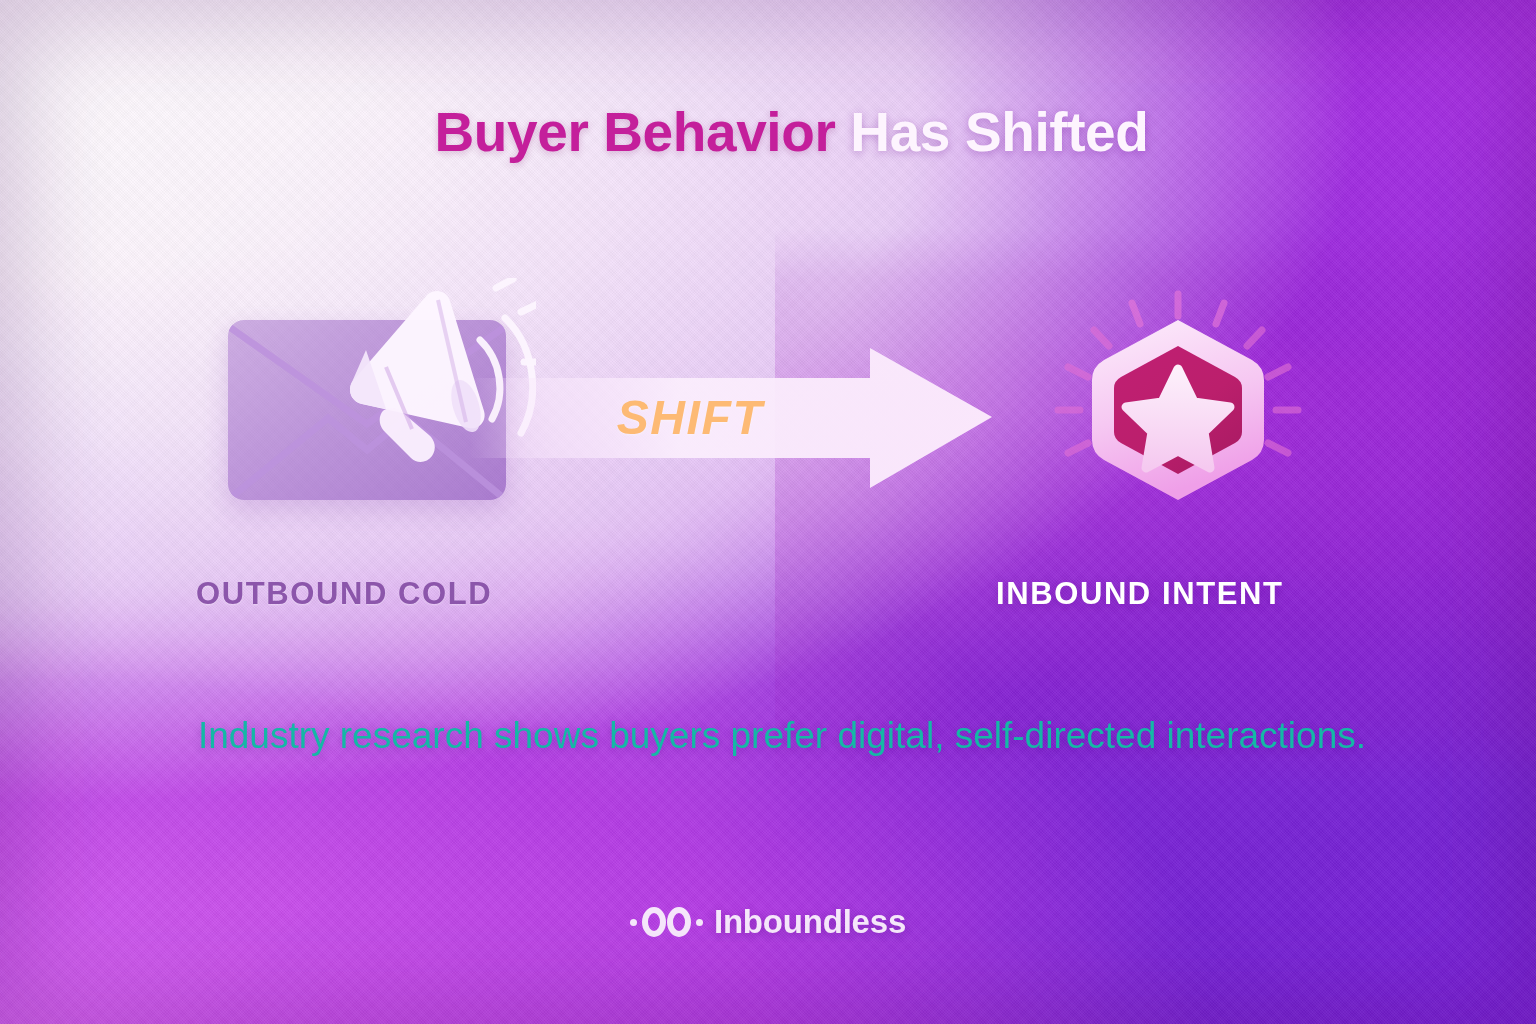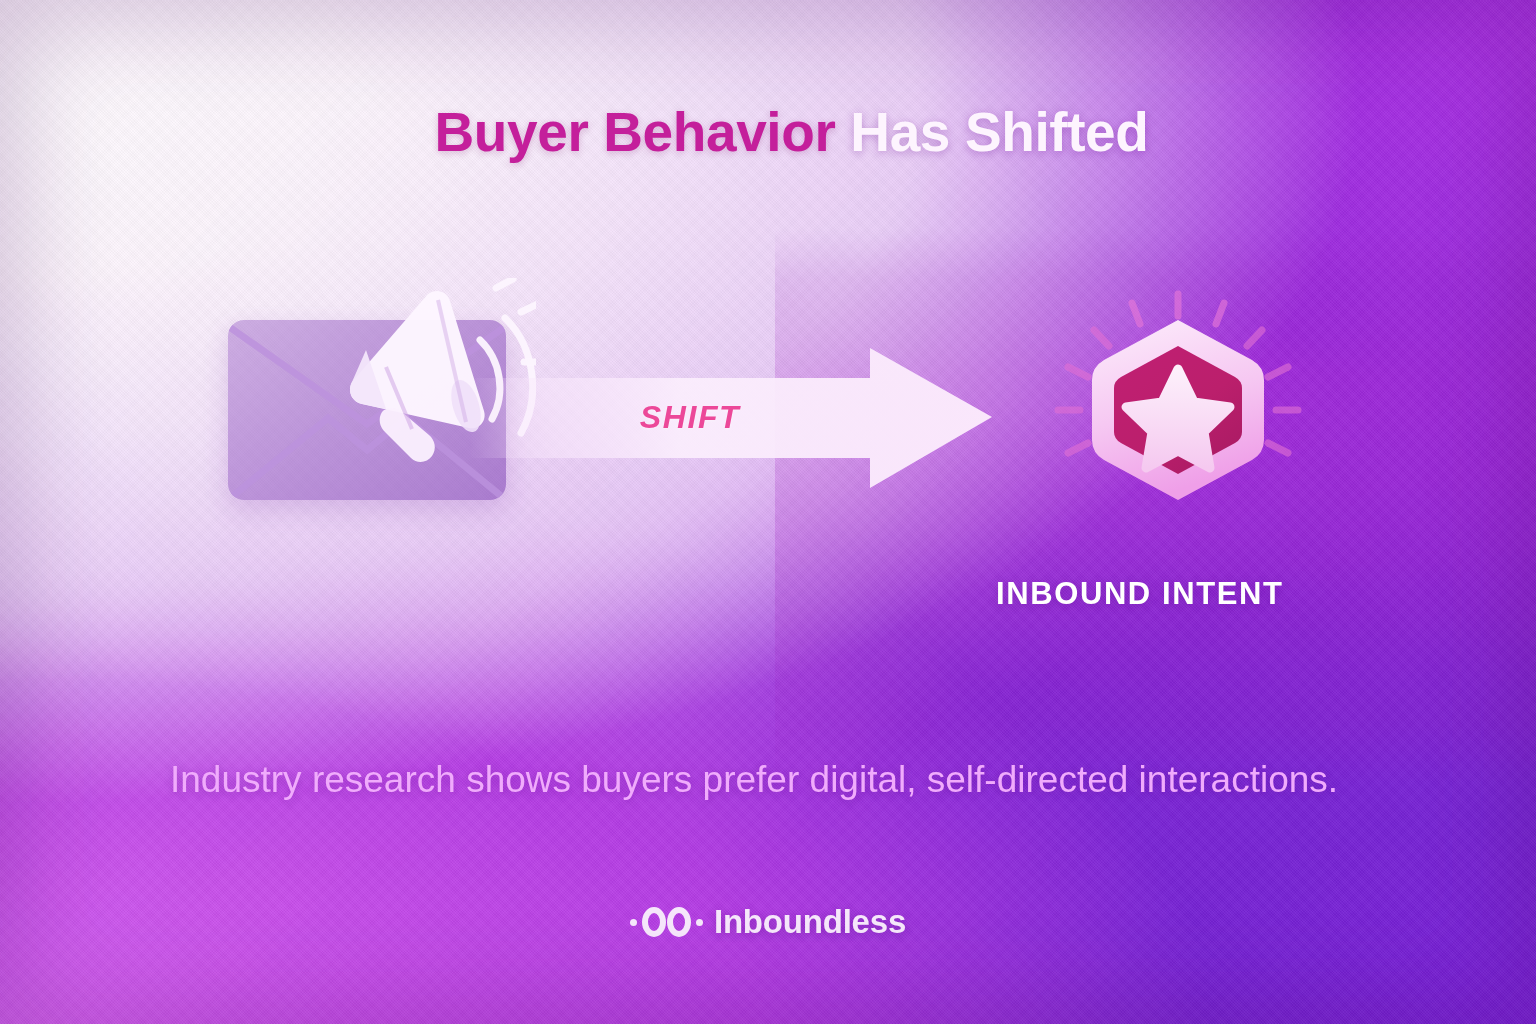--- a/index.html
+++ b/index.html
@@ -103,50 +103,50 @@
   
   .badge-wrap { position: absolute; left: 1028px; top: 30px; width: 300px; height: 260px; }
 
   
   .arrow { position: absolute; left: 470px; top: 340px; width: 530px; height: 155px; }
   .shift-label {
     position: absolute;
     left: 470px; top: 340px;
     width: 440px; height: 155px;
     display: flex; align-items: center; justify-content: center;
-    font-size: 32px;
+    font-size: 48px;
     font-weight: 700;
     font-style: italic;
     letter-spacing: 1.6px;
-    color: #ec4899;
+    color: #fdba74;
     text-shadow: 0 1px 3px rgba(255,255,255,0.4);
   }
 
   
   .cap {
     position: absolute;
     top: 576px;
     font-size: 31px;
     font-weight: 700;
     letter-spacing: 1.6px;
     white-space: nowrap;
   }
   .cap-left  { left: 196px; color: #8c56ab; text-shadow: 0 1px 2px rgba(255,255,255,0.35); }
   .cap-right { left: 996px; color: #ffffff; text-shadow: 0 2px 8px rgba(90,15,135,0.35); }
 
   
   .body-text {
     position: absolute;
     left: 170px;
-    top: 752px;
+    top: 708px;
     width: 1196px;
-    text-align: left;
+    text-align: right;
     font-size: 37px;
     line-height: 1.52;
-    color: #f0abfc;
+    color: #14b8a6;
     text-shadow: 0 2px 9px rgba(85,15,130,0.32);
   }
 
   
   .logo {
     position: absolute;
     left: 0; right: 0;
     top: 903px;
     display: flex;
     align-items: center;
@@ -273,20 +273,21 @@
         <stop offset="40%" stop-color="#fbeefd" stop-opacity="0.92"></stop>
         <stop offset="100%" stop-color="#fbe9fc" stop-opacity="0.98"></stop>
       </linearGradient>
     </defs>
     <path d="M0 38 L400 38 L400 8 L522 77 L400 148 L400 118 L0 118 Z" fill="url(#arrowGrad)"></path>
   </svg>
   <div class="shift-label">
     <span>SHIFT</span>
   </div>
 
+  <div class="cap cap-left">OUTBOUND COLD</div>
   <div class="cap cap-right">INBOUND INTENT</div>
 
   <div class="body-text">Industry research shows buyers prefer digital, self-directed interactions.</div>
 
   <div class="logo">
     <span class="logo-mark">
       <span class="logo-dot"></span>
       <span class="logo-ring"></span>
       <span class="logo-ring"></span>
       <span class="logo-dot"></span>

